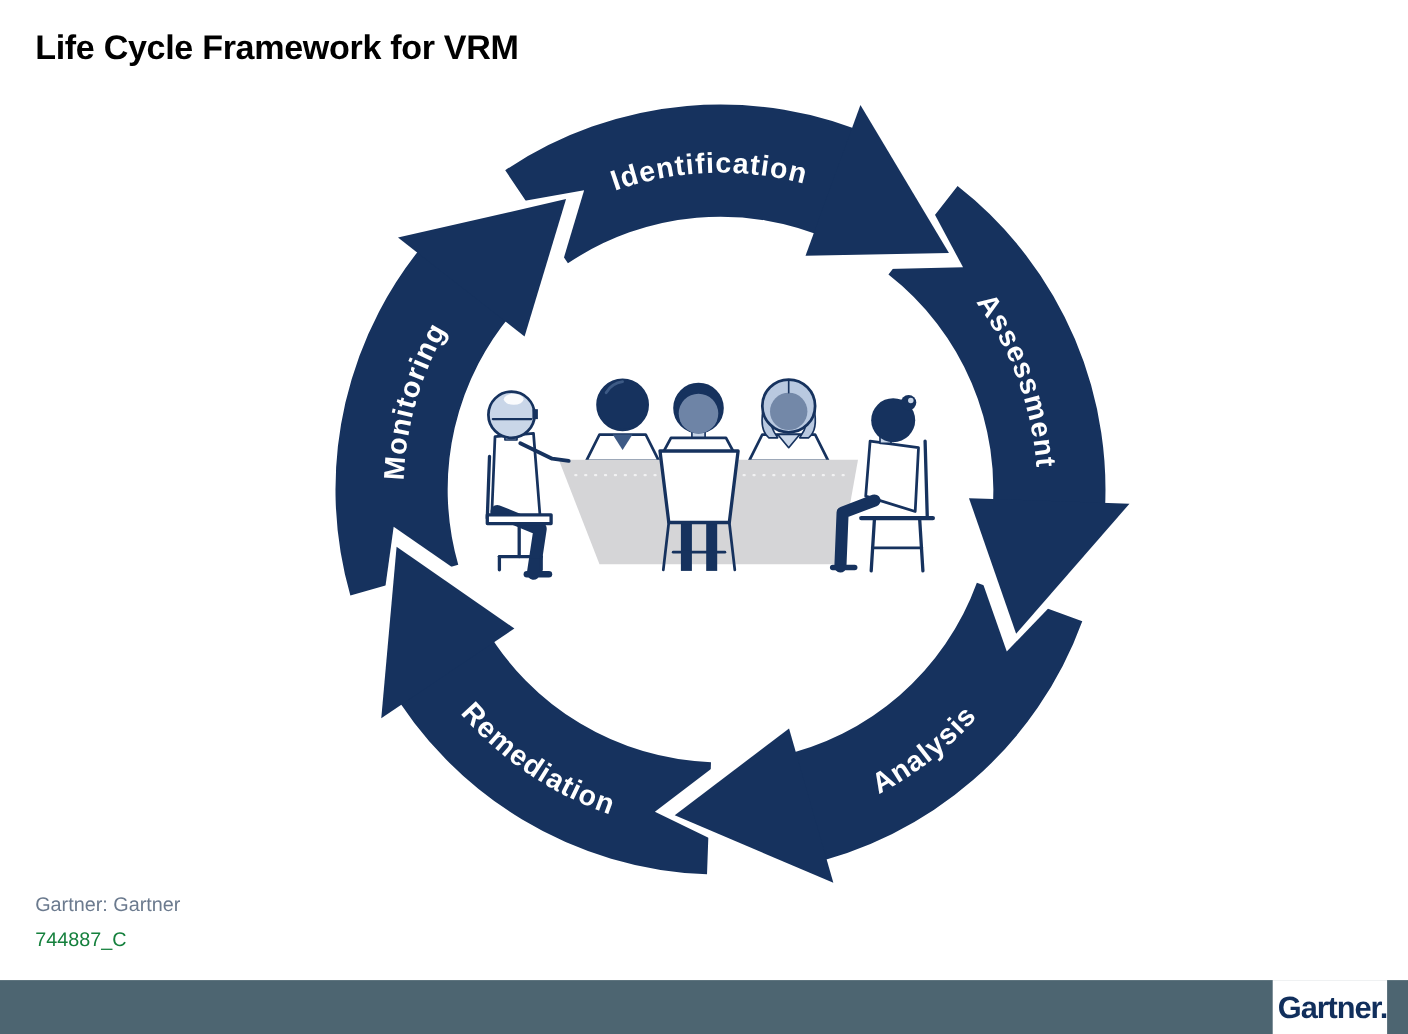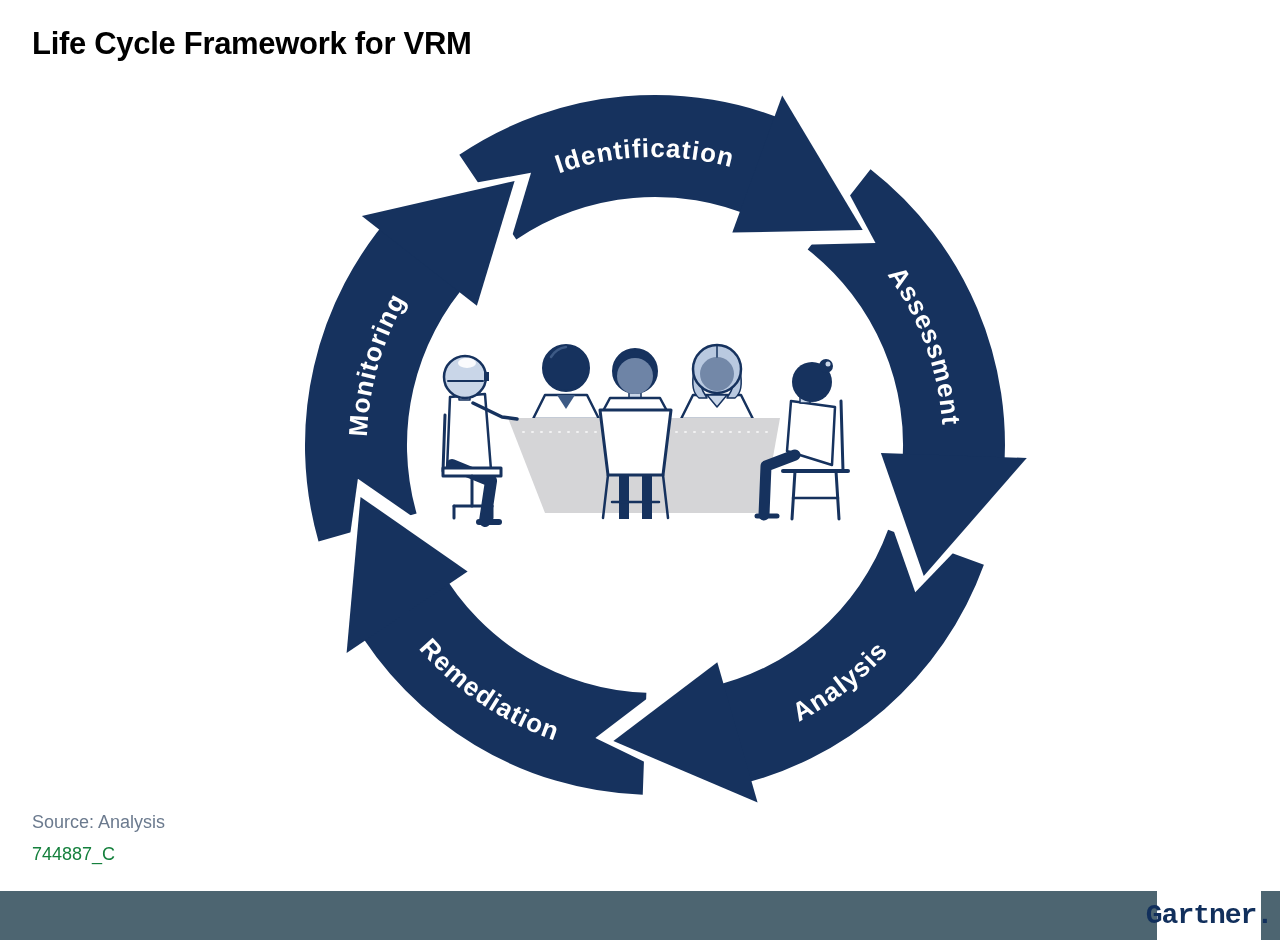--- a/index.html
+++ b/index.html
@@ -7,21 +7,21 @@
           font-family:"Liberation Sans",sans-serif;}
   .title{position:absolute;left:32px;top:26px;margin:0;font-size:31px;font-weight:bold;
          color:#000;letter-spacing:-0.3px;}
   .cycle-svg{position:absolute;left:275px;top:65px;width:760px;height:760px;}
   .stage-text{font-family:"Liberation Sans",sans-serif;font-size:26px;font-weight:bold;
               fill:#ffffff;letter-spacing:1px;}
   .src{position:absolute;left:32px;top:812px;font-size:18px;color:#6b7a8e;}
   .docid{position:absolute;left:32px;top:844px;font-size:18px;color:#15803d;}
   .bottom-bar{position:absolute;left:0;bottom:0;width:1280px;height:49px;background:#4d6571;}
   .logo-box{position:absolute;right:19px;top:0;width:104px;height:49px;background:#ffffff;
-            display:flex;align-items:center;justify-content:center;font-family:Liberation Mono, monospace;}
+            display:flex;align-items:center;justify-content:flex-end;}
   .logo-box span{color:#112f5c;font-size:28px;font-weight:bold;letter-spacing:-1px;}
 </style>
 </head>
 <body>
 
 <div class="canvas">
 
   <h1 class="title">Life Cycle Framework for VRM</h1>
 
   <svg class="cycle-svg" viewBox="-20 -20 760 760" xmlns="http://www.w3.org/2000/svg">
@@ -143,21 +143,21 @@
       </text>
       <text class="stage-text" text-anchor="middle">
         <textPath href="#ccwPath" startOffset="40.56%">Remediation</textPath>
       </text>
       <text class="stage-text" text-anchor="middle">
         <textPath href="#cwPath" startOffset="29.44%">Monitoring</textPath>
       </text>
     </g>
   </svg>
 
-  <div class="src">Source: Analysis</div>
+  <div class="src">Gartner: Gartner</div>
   <div class="docid">744887_C</div>
 
   <div class="bottom-bar">
     <div class="logo-box">
       <span>Gartner.</span>
     </div>
   </div>
 
 </div>
 

